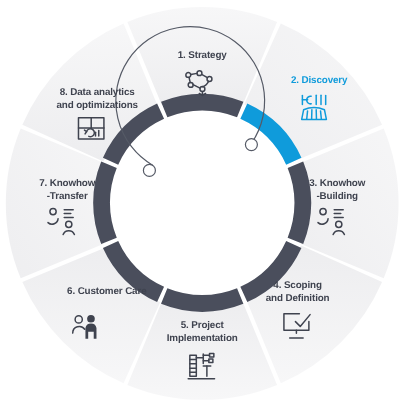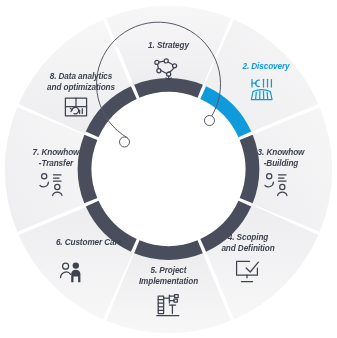--- a/index.html
+++ b/index.html
@@ -11,21 +11,20 @@
   body {
     width: 337px;
     height: 338px;
     overflow: hidden;
     font-family: "Liberation Sans", sans-serif;
   }
   #wheel-diagram {
     position: relative;
     width: 329px;
     height: 338px;
-    font-style: italic;
   }
   #wheel-svg {
     position: absolute;
     left: 0;
     top: 0;
     width: 337px;
     height: 338px;
     display: block;
   }
   .seg-label {

